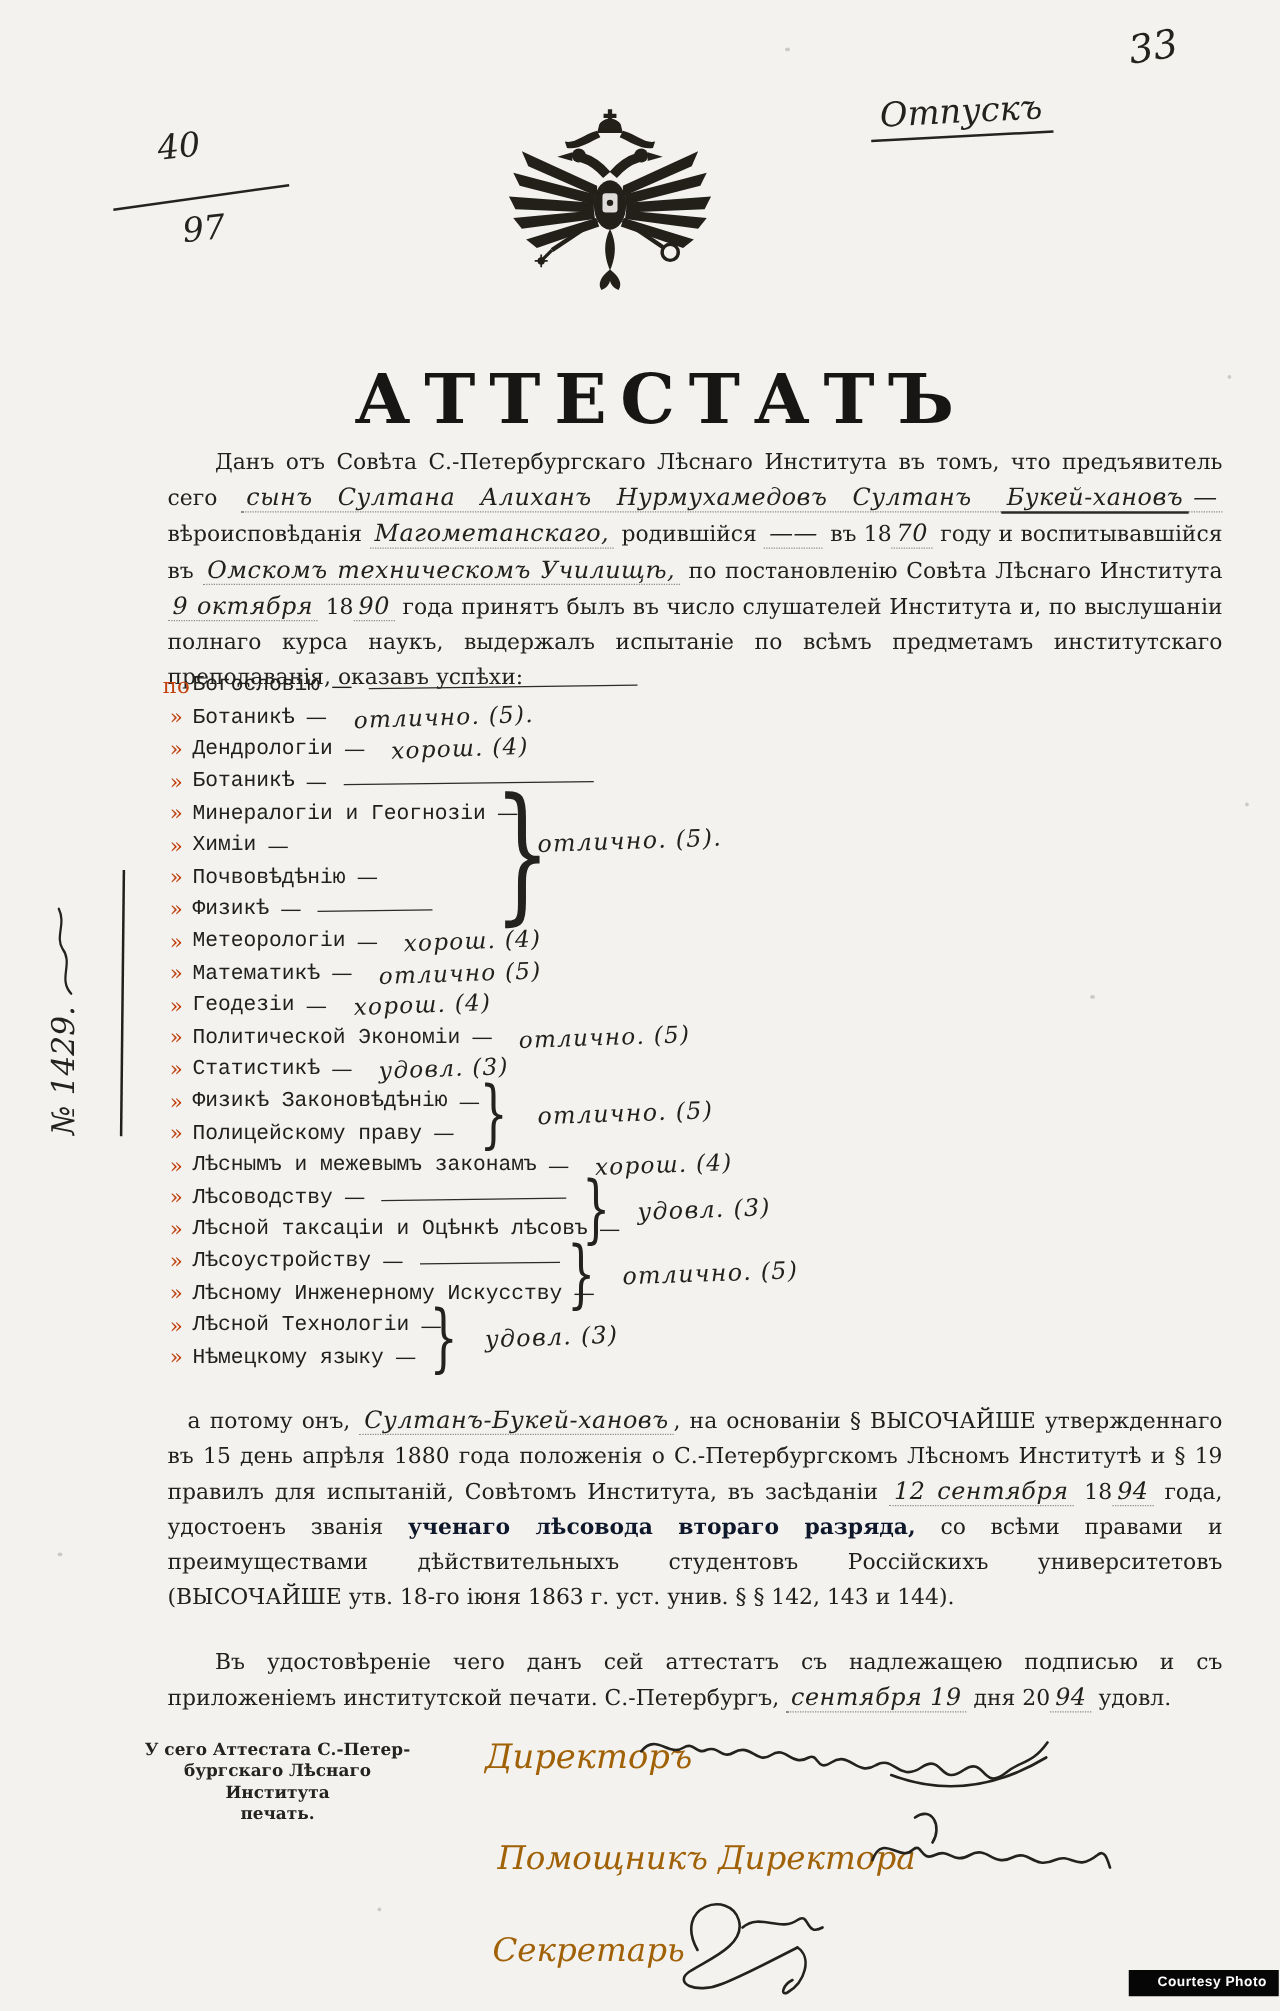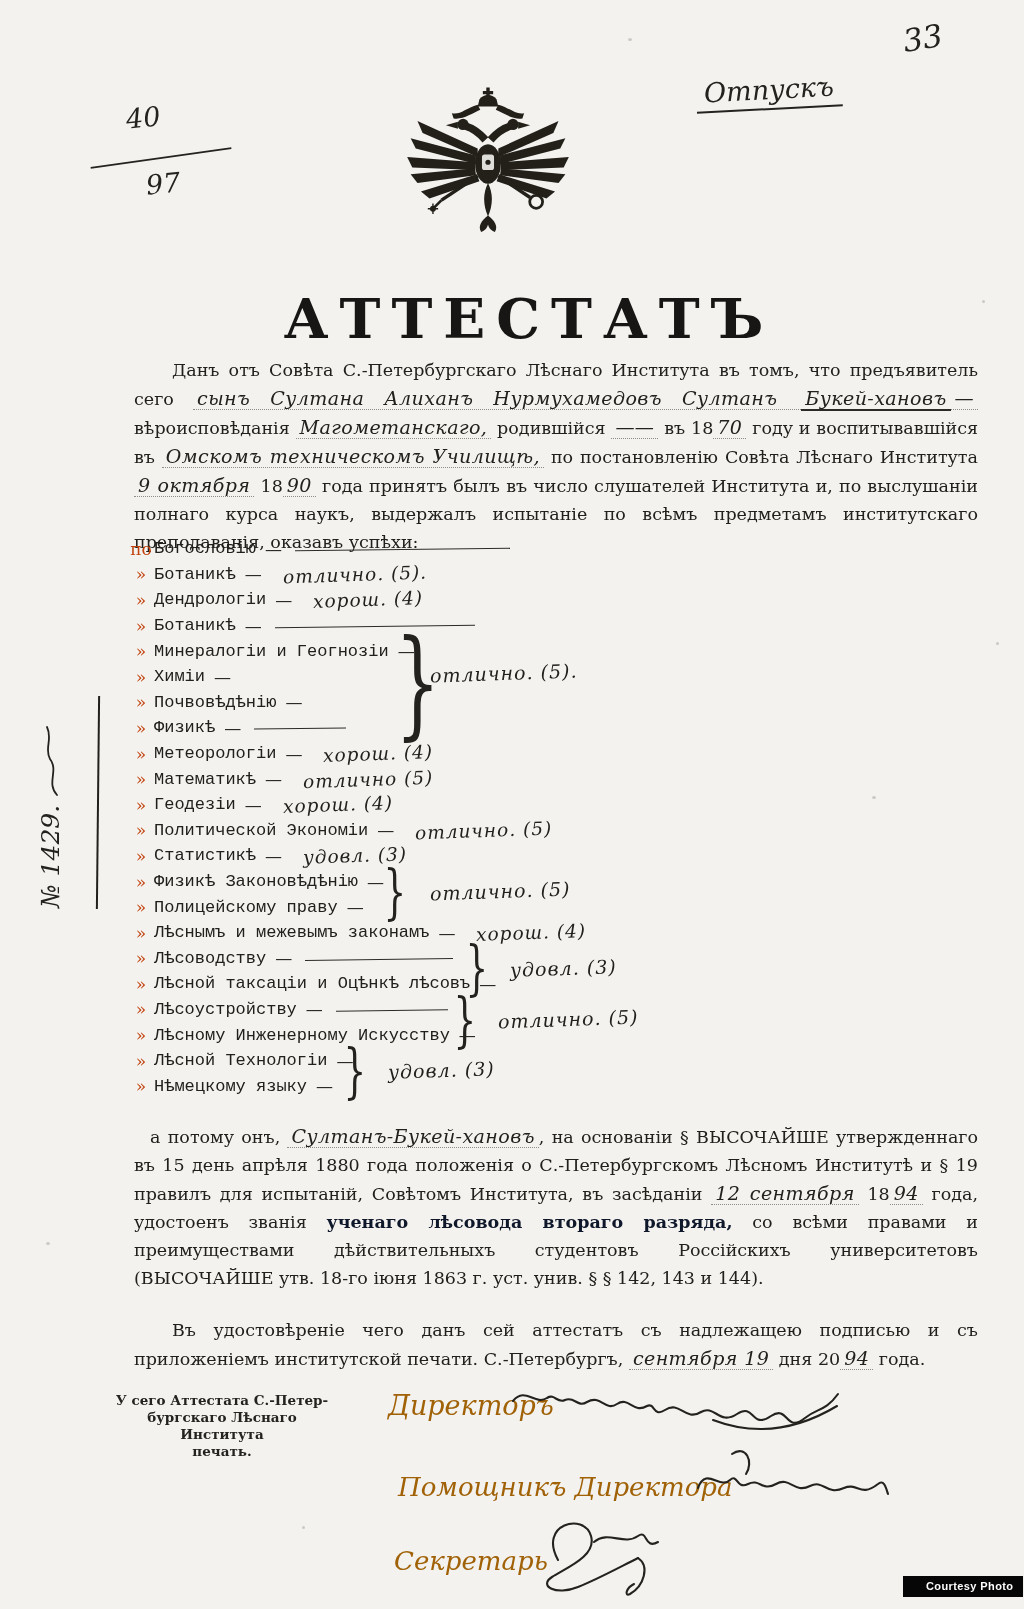--- a/index.html
+++ b/index.html
@@ -260,21 +260,21 @@
     <div class="brace" style="left: 330px; top: 404.48px; font-size: 59.392px;">}</div>
     <div class="group-grade" style="left: 382px; top: 421px;">удовл. (3)</div>
     <div class="brace" style="left: 318px; top: 455.68px; font-size: 59.392px;">}</div>
     <div class="group-grade" style="left: 370px; top: 472px;">отлично. (5)</div>
     <div class="brace" style="left: 208px; top: 506.88px; font-size: 59.392px;">}</div>
     <div class="group-grade" style="left: 260px; top: 523px;">удовл. (3)</div>
   </div>
 
 <div class="para indent-sm" style="left:90px;top:1122px;"><span class="seg-print">а потому онъ, </span><span class="seg-hand">Султанъ-Букей-хановъ</span><span class="seg-print">, на основаніи § ВЫСОЧАЙШЕ утвержденнаго въ 15 день апрѣля 1880 года положенія о С.-Петербургскомъ Лѣсномъ Институтѣ и § 19 правилъ для испытаній, Совѣтомъ Института, въ засѣданіи </span><span class="seg-hand">12 сентября</span><span class="seg-print"> 18</span><span class="seg-hand">94</span><span class="seg-print"> года, удостоенъ званія </span><span class="seg-bold">ученаго лѣсовода втораго разряда,</span><span class="seg-print"> со всѣми правами и преимуществами дѣйствительныхъ студентовъ Россійскихъ университетовъ (ВЫСОЧАЙШЕ утв. 18-го іюня 1863 г. уст. унив. § § 142, 143 и 144).</span></div>
 
-<div class="para indent-lg" style="left:90px;top:1316px;"><span class="seg-print">Въ удостовѣреніе чего данъ сей аттестатъ съ надлежащею подписью и съ приложеніемъ институтской печати. С.-Петербургъ, </span><span class="seg-hand">сентября 19</span><span class="seg-print"> дня 20</span><span class="seg-hand">94</span><span class="seg-print"> года.</span></div>
+<div class="para indent-lg" style="left:90px;top:1316px;"><span class="seg-print">Въ удостовѣреніе чего данъ сей аттестатъ съ надлежащею подписью и съ приложеніемъ институтской печати. С.-Петербургъ, </span><span class="seg-hand">сентября 19</span><span class="seg-print"> дня 20</span><span class="seg-hand">94</span><span class="seg-print"> удовл.</span></div>
 
 <div class="seal-note">
   <div>У сего Аттестата С.-Петер-</div>
   <div>бургскаго Лѣснаго Института</div>
   <div>печать.</div>
 </div>
 
 <div class="sig-label" style="left:388px;top:1390px;font-size:27px;">Директоръ</div>
 <svg class="sig-svg" style="left:505px;top:1356px;" width="340" height="80" viewBox="0 0 340 80">
   <path d="M8 45 C20 30 30 50 42 42 C50 37 52 48 60 44 C70 40 72 52 82 46 C96 38 100 56 112 48 C124 40 128 58 142 50 C150 46 148 62 160 54 C175 44 180 66 196 56 C210 48 214 70 232 58 C250 46 246 74 266 60 C284 48 280 78 300 62 C312 52 320 56 333 38"></path>

